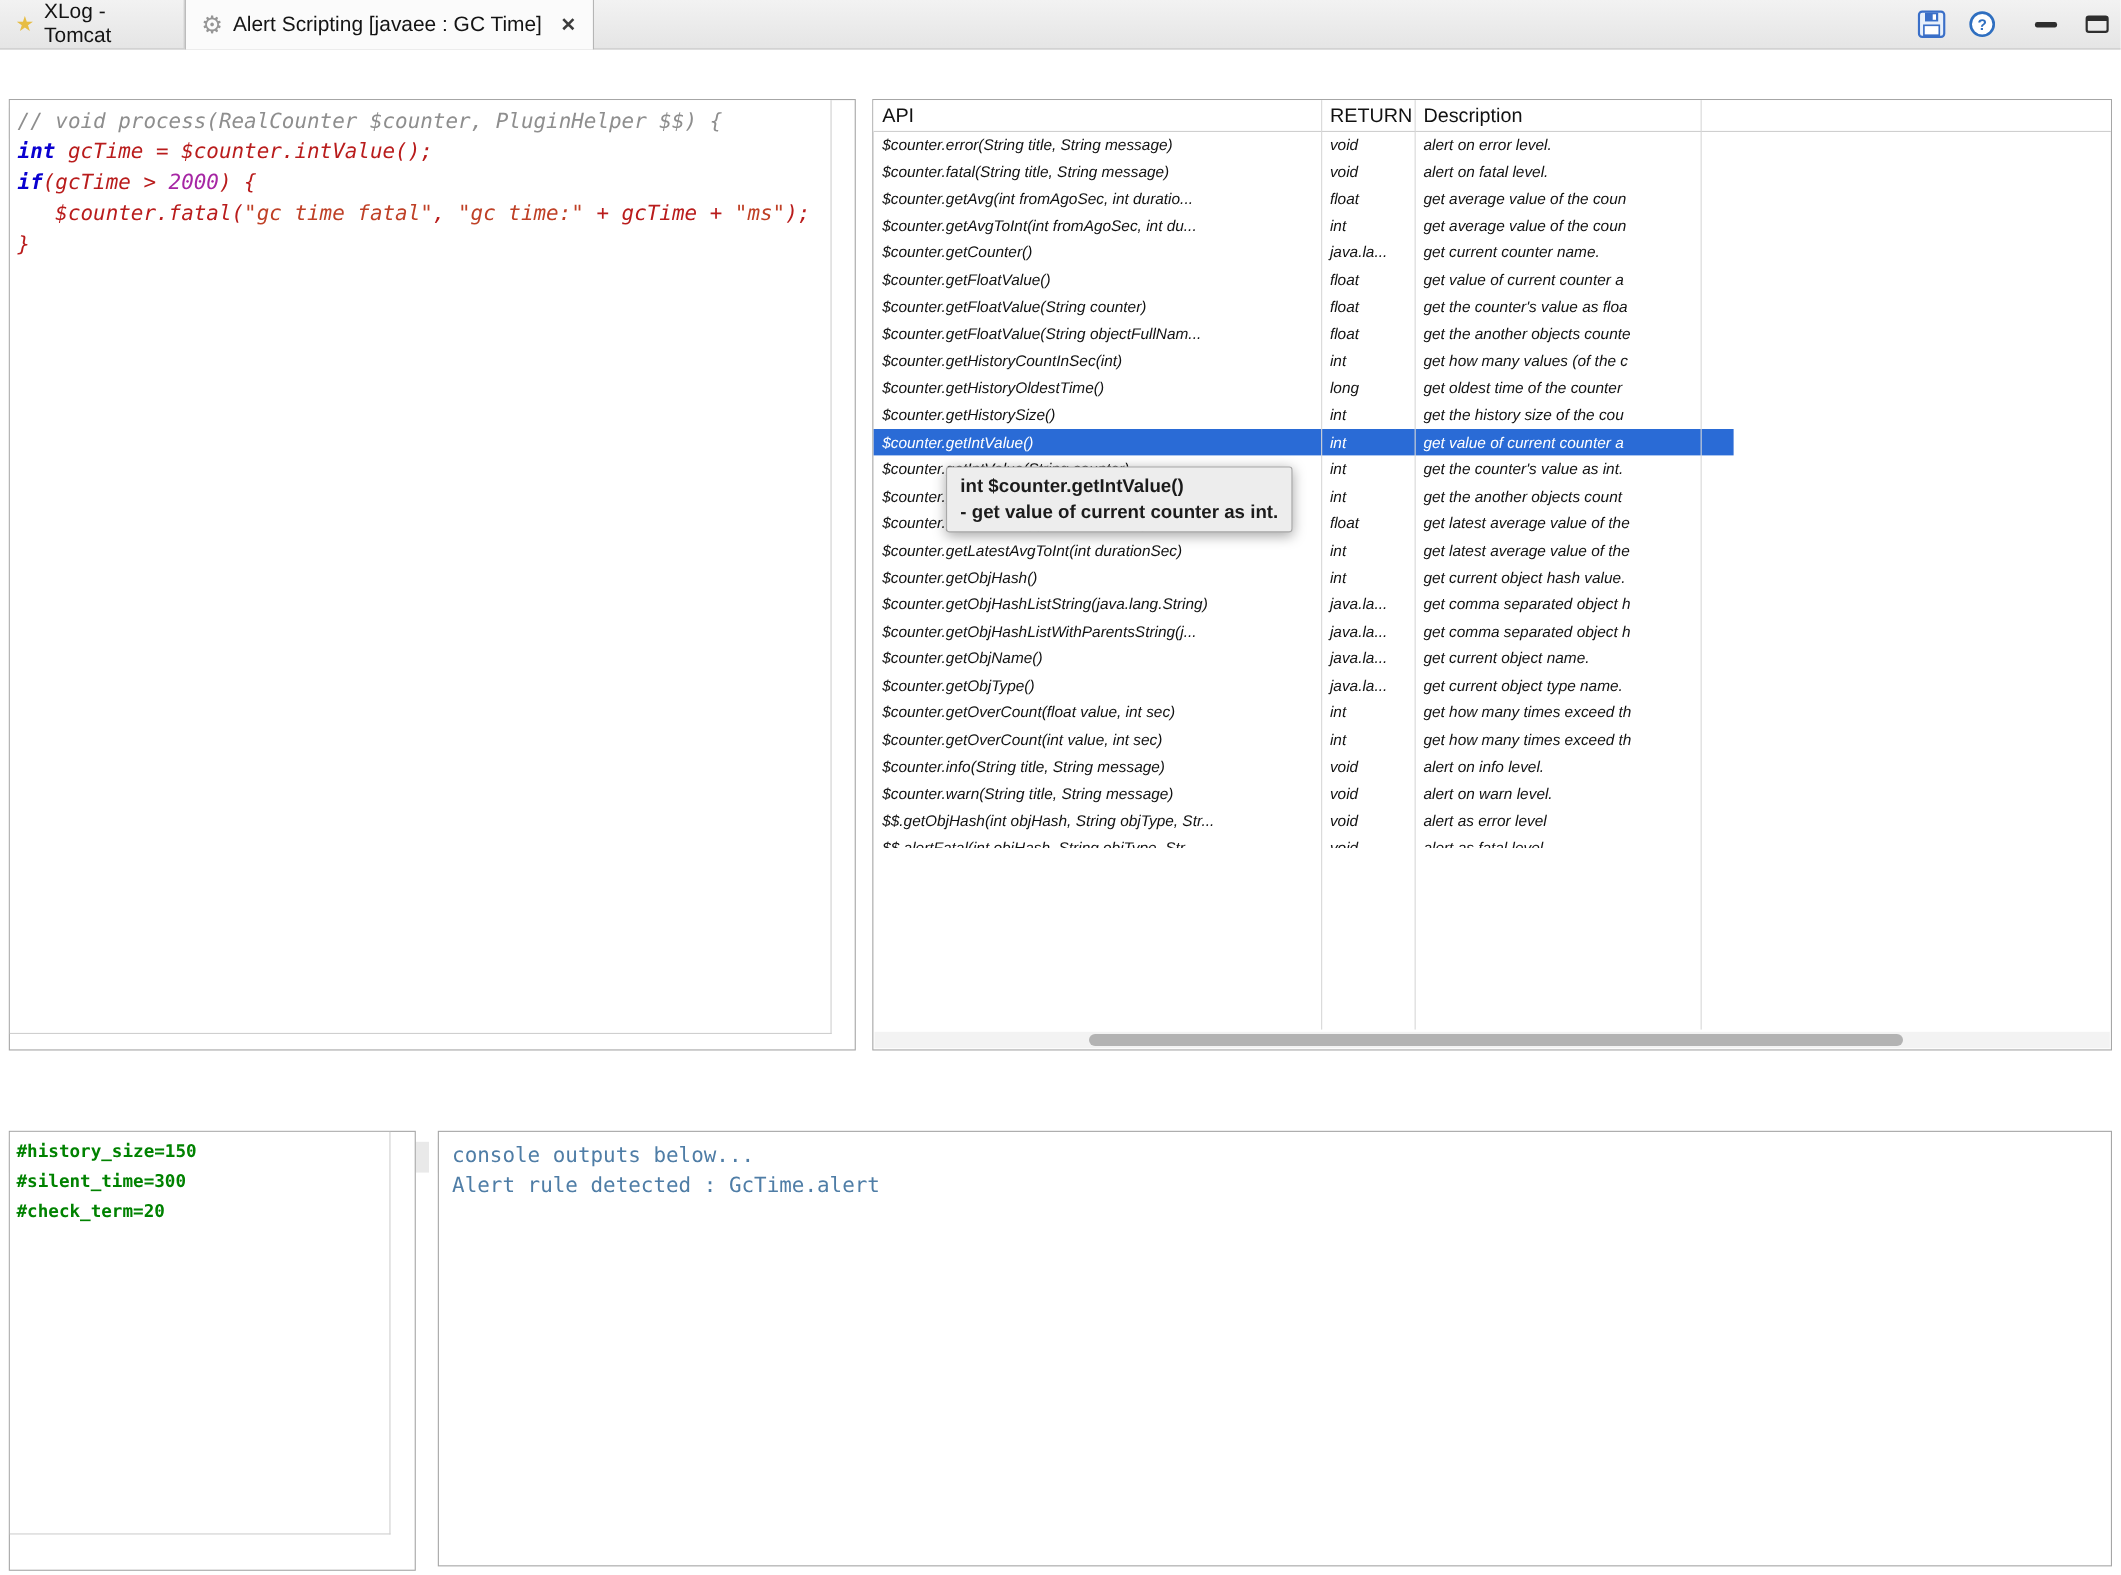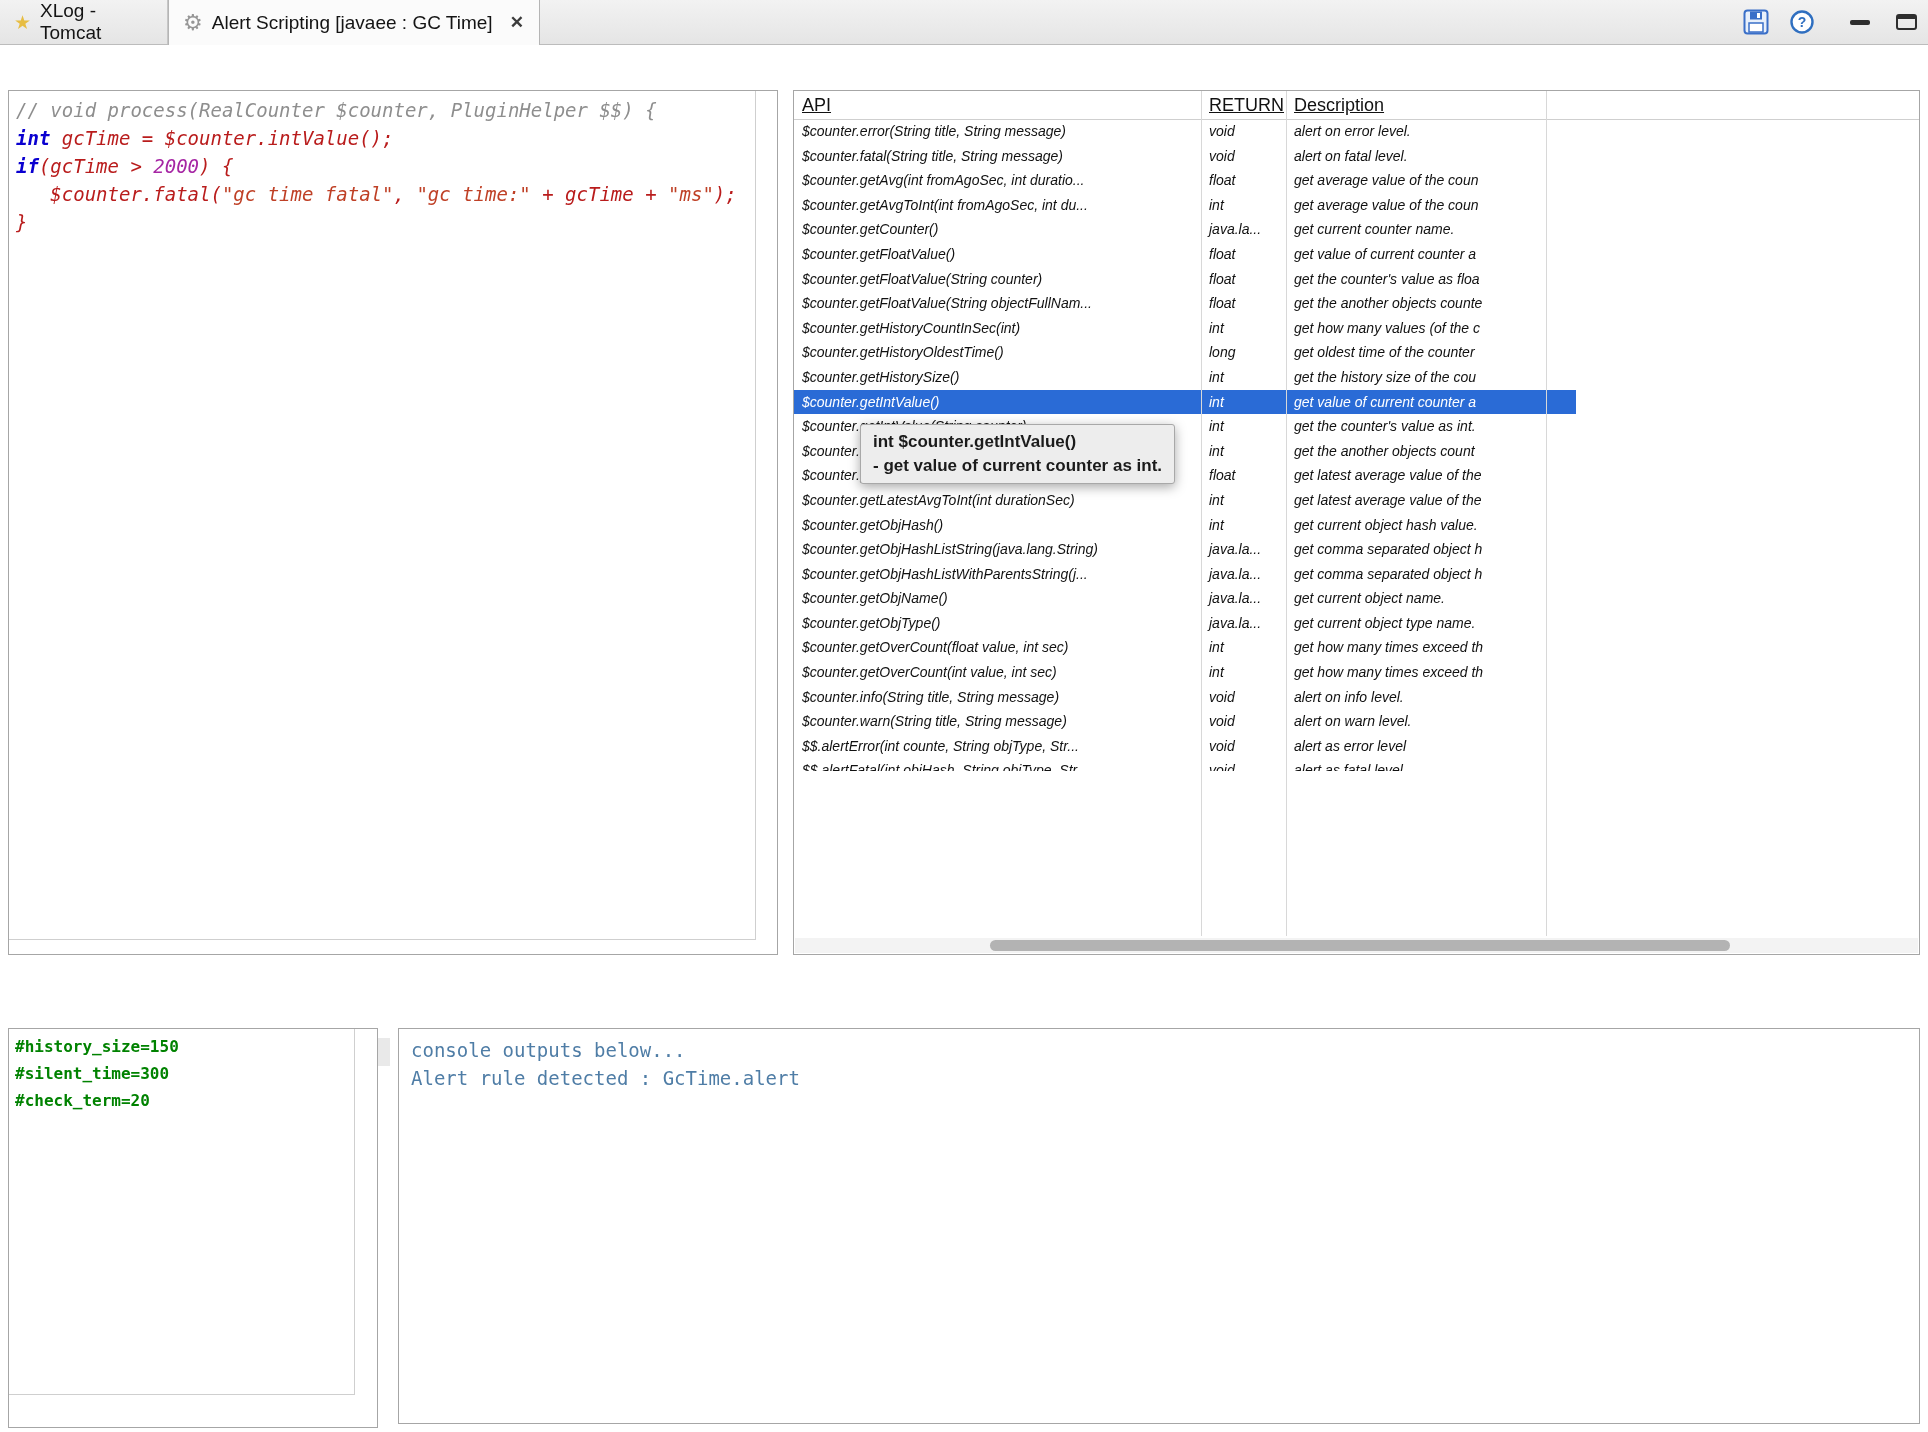--- a/index.html
+++ b/index.html
@@ -40,21 +40,21 @@
   .tk-comment{color:#8e8e8e;}
   .tk-keyword{color:#0a00d0;font-weight:bold;}
   .tk-number{color:#a626a4;}
   .tk-string{color:#bf4026;}
   .tk-plain{color:#b91c1c;}
   
   #api-box{left:793px;top:90px;width:1127px;height:865px;}
   .thead{position:absolute;left:0;top:0;right:0;height:28px;background:#fff;
     border-bottom:1px solid #cfcfcf;font-size:18px;color:#111;}
   .hcell{position:absolute;top:0;height:28px;line-height:28px;padding-left:8px;
-    box-sizing:border-box;white-space:nowrap;overflow:hidden;text-decoration:underline;}
+    box-sizing:border-box;white-space:nowrap;overflow:hidden;}
   .h-api{left:0;width:407px;}
   .h-ret{left:407px;width:85px;}
   .h-desc{left:492px;width:380px;}
   .tbody-clip{position:absolute;left:0;top:28px;width:100%;height:652px;overflow:hidden;}
   .trow{position:relative;height:24.6px;width:752px;font-size:14px;color:#111;font-style:italic;}
   .trow.selected{background:#2a6bd6;color:#fff;padding-left:30px;}
   .tcell{position:absolute;top:0;height:24.6px;line-height:24.6px;padding-left:8px;
     box-sizing:border-box;white-space:nowrap;overflow:hidden;}
   .c-api{left:0;width:407px;}
   .c-ret{left:407px;width:85px;}
@@ -269,21 +269,21 @@
         <div class="tcell c-api">$counter.info(String title, String message)</div>
         <div class="tcell c-ret">void</div>
         <div class="tcell c-desc">alert on info level.</div>
       </div>
       <div class="trow">
         <div class="tcell c-api">$counter.warn(String title, String message)</div>
         <div class="tcell c-ret">void</div>
         <div class="tcell c-desc">alert on warn level.</div>
       </div>
       <div class="trow">
-        <div class="tcell c-api">$$.alertError(int counte, String objType, Str...</div>
+        <div class="tcell c-api">$$.getObjHash(int objHash, String objType, Str...</div>
         <div class="tcell c-ret">void</div>
         <div class="tcell c-desc">alert as error level</div>
       </div>
       <div class="trow">
         <div class="tcell c-api">$$.alertFatal(int objHash, String objType, Str...</div>
         <div class="tcell c-ret">void</div>
         <div class="tcell c-desc">alert as fatal level.</div>
       </div>
     </div>
   <div class="colline l1"></div>

